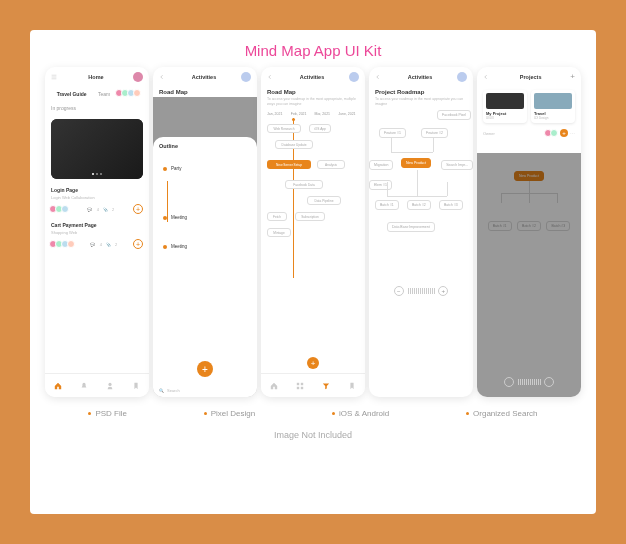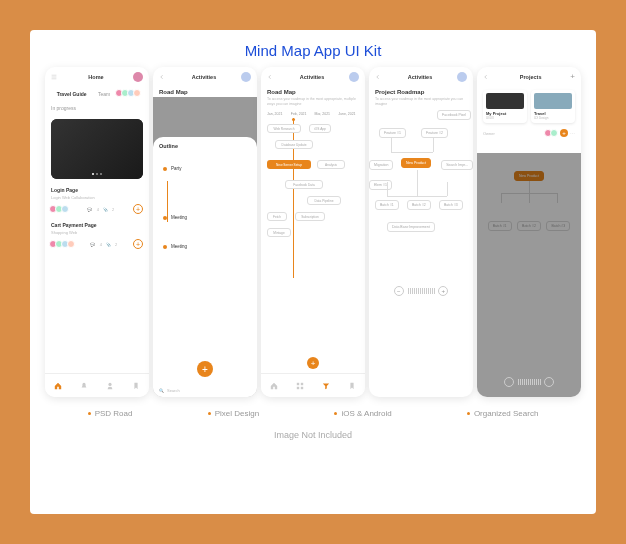--- a/index.html
+++ b/index.html
@@ -1,18 +1,18 @@
 <!DOCTYPE html>
 <html><head>
 <meta charset="utf-8">
 <style>
 * { margin: 0; padding: 0; box-sizing: border-box; }
 body { font-family: -apple-system, BlinkMacSystemFont, 'Segoe UI', Arial, sans-serif; background: #d98d47; width: 626px; height: 544px; position: relative; }
 .canvas { background: #fff; width: 566px; height: 484px; margin: 30px; border-radius: 4px; position: relative; overflow: hidden; }
-.title { text-align: center; font-size: 15px; color: #1d4ed8; padding: 12px 0 8px; font-weight: 500; }
+.title { text-align: center; font-size: 15px; color: #ec4899; padding: 12px 0 8px; font-weight: 500; }
 .screens { display: flex; gap: 4px; justify-content: center; padding: 0 8px; }
 .screen { width: 104px; height: 330px; background: #fff; border-radius: 10px; box-shadow: 0 2px 8px rgba(0,0,0,0.1); position: relative; overflow: hidden; font-size: 5px; color: #333; }
 .screen-header { display: flex; align-items: center; justify-content: space-between; padding: 5px 6px; font-size: 5.5px; }
 .back-icon { width: 8px; height: 8px; display: flex; align-items: center; }
 .screen-title { font-weight: 600; }
 .avatar { width: 10px; height: 10px; border-radius: 50%; background: #ccc; }
 .avatar-group { display: flex; }
 .avatar-group .avatar { width: 8px; height: 8px; margin-left: -2px; border: 0.5px solid #fff; }
 .avatar-group .avatar:nth-child(1) { background: #e8a; }
 .avatar-group .avatar:nth-child(2) { background: #aec; }
@@ -391,21 +391,21 @@
         </div>
         <span class="slider-btn">+</span>
       </div>
     </div>
 
   </div>
 
   <div class="features">
     <div class="feature">
         <span class="bullet"></span>
-        <span>PSD Road</span>
+        <span>PSD File</span>
       </div>
     <div class="feature">
         <span class="bullet"></span>
         <span>Pixel Design</span>
       </div>
     <div class="feature">
         <span class="bullet"></span>
         <span>iOS &amp; Android</span>
       </div>
     <div class="feature">

